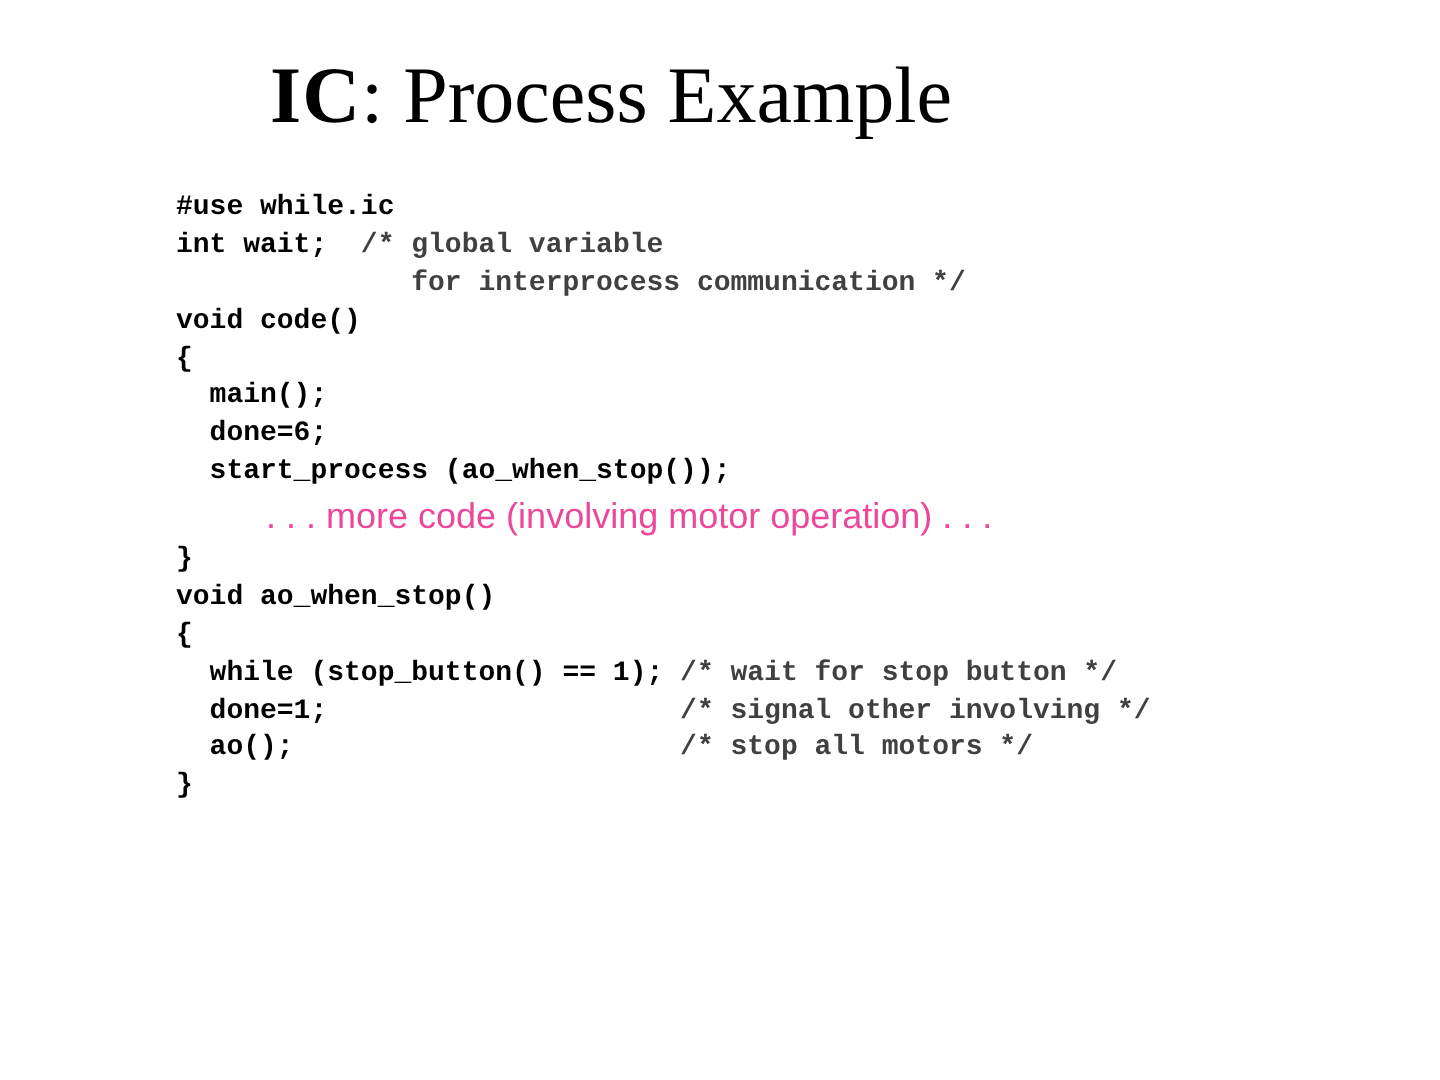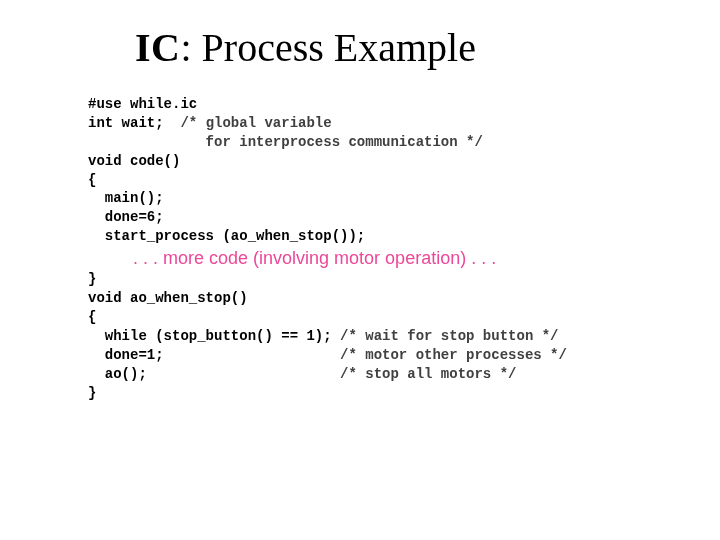--- a/index.html
+++ b/index.html
@@ -61,16 +61,16 @@
 <span>void code()</span>
 <span>{</span>
 <span>  main();</span>
 <span>  done=6;</span>
 <span>  start_process (ao_when_stop());</span>
 <span class="note">         . . . more code (involving motor operation) . . .</span>
 <span>}</span>
 <span>void ao_when_stop()</span>
 <span>{</span>
 <span>  while (stop_button() == 1); </span><span class="cmt">/* wait for stop button */</span>
-<span>  done=1;                     </span><span class="cmt">/* motor other processes */</span>
+<span>  done=1;                     </span><span class="cmt">/* signal other involving */</span>
 <span>  ao();                       </span><span class="cmt">/* stop all motors */</span>
 <span>}</span></div>
 </div>
 
 </body></html>

